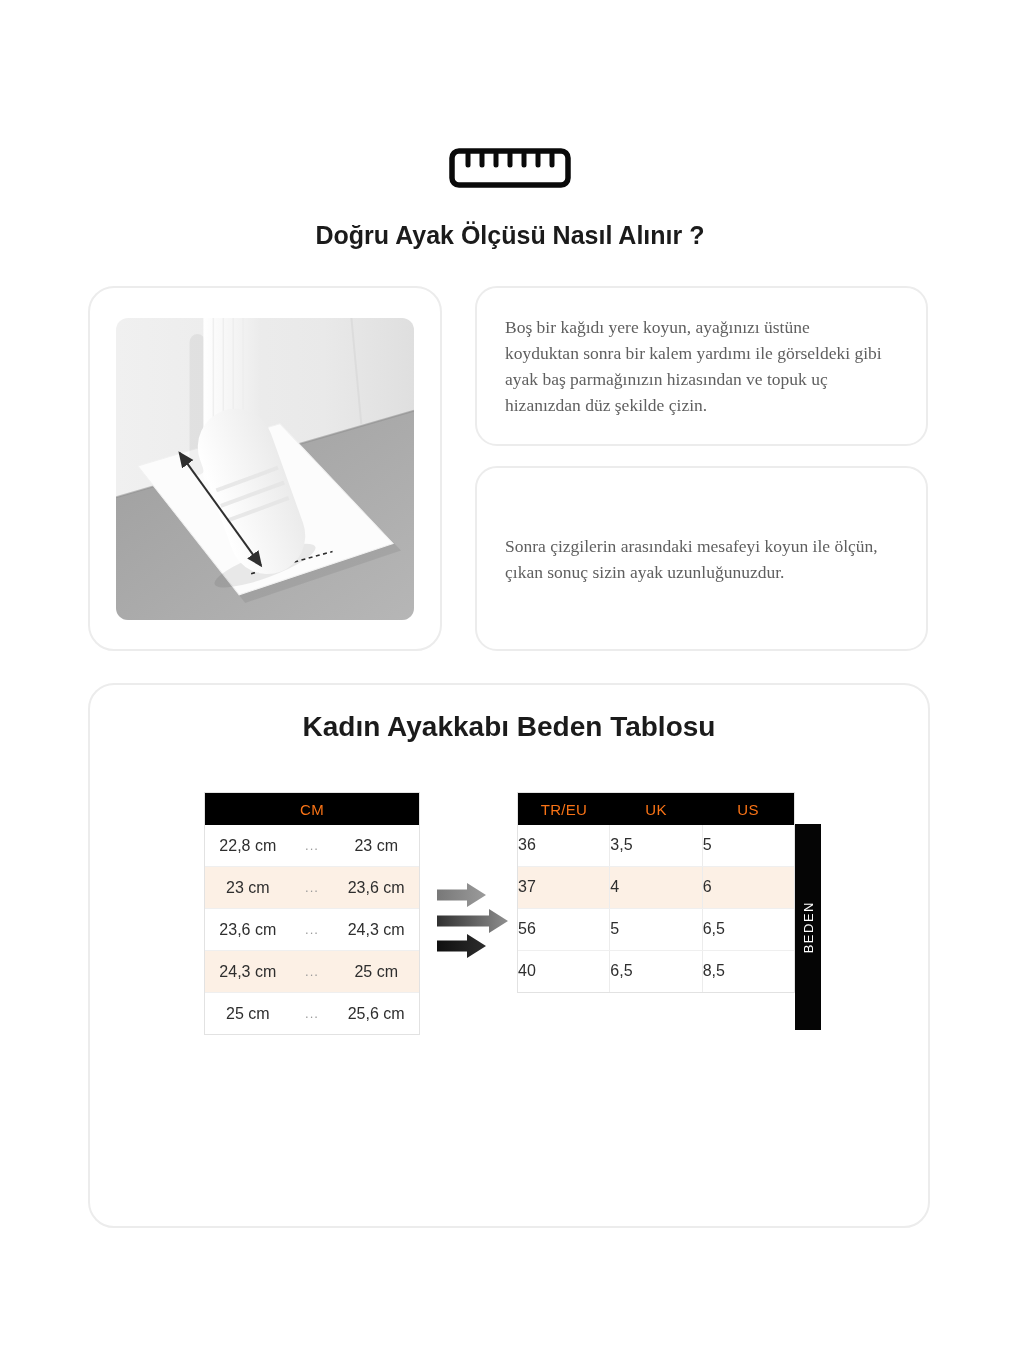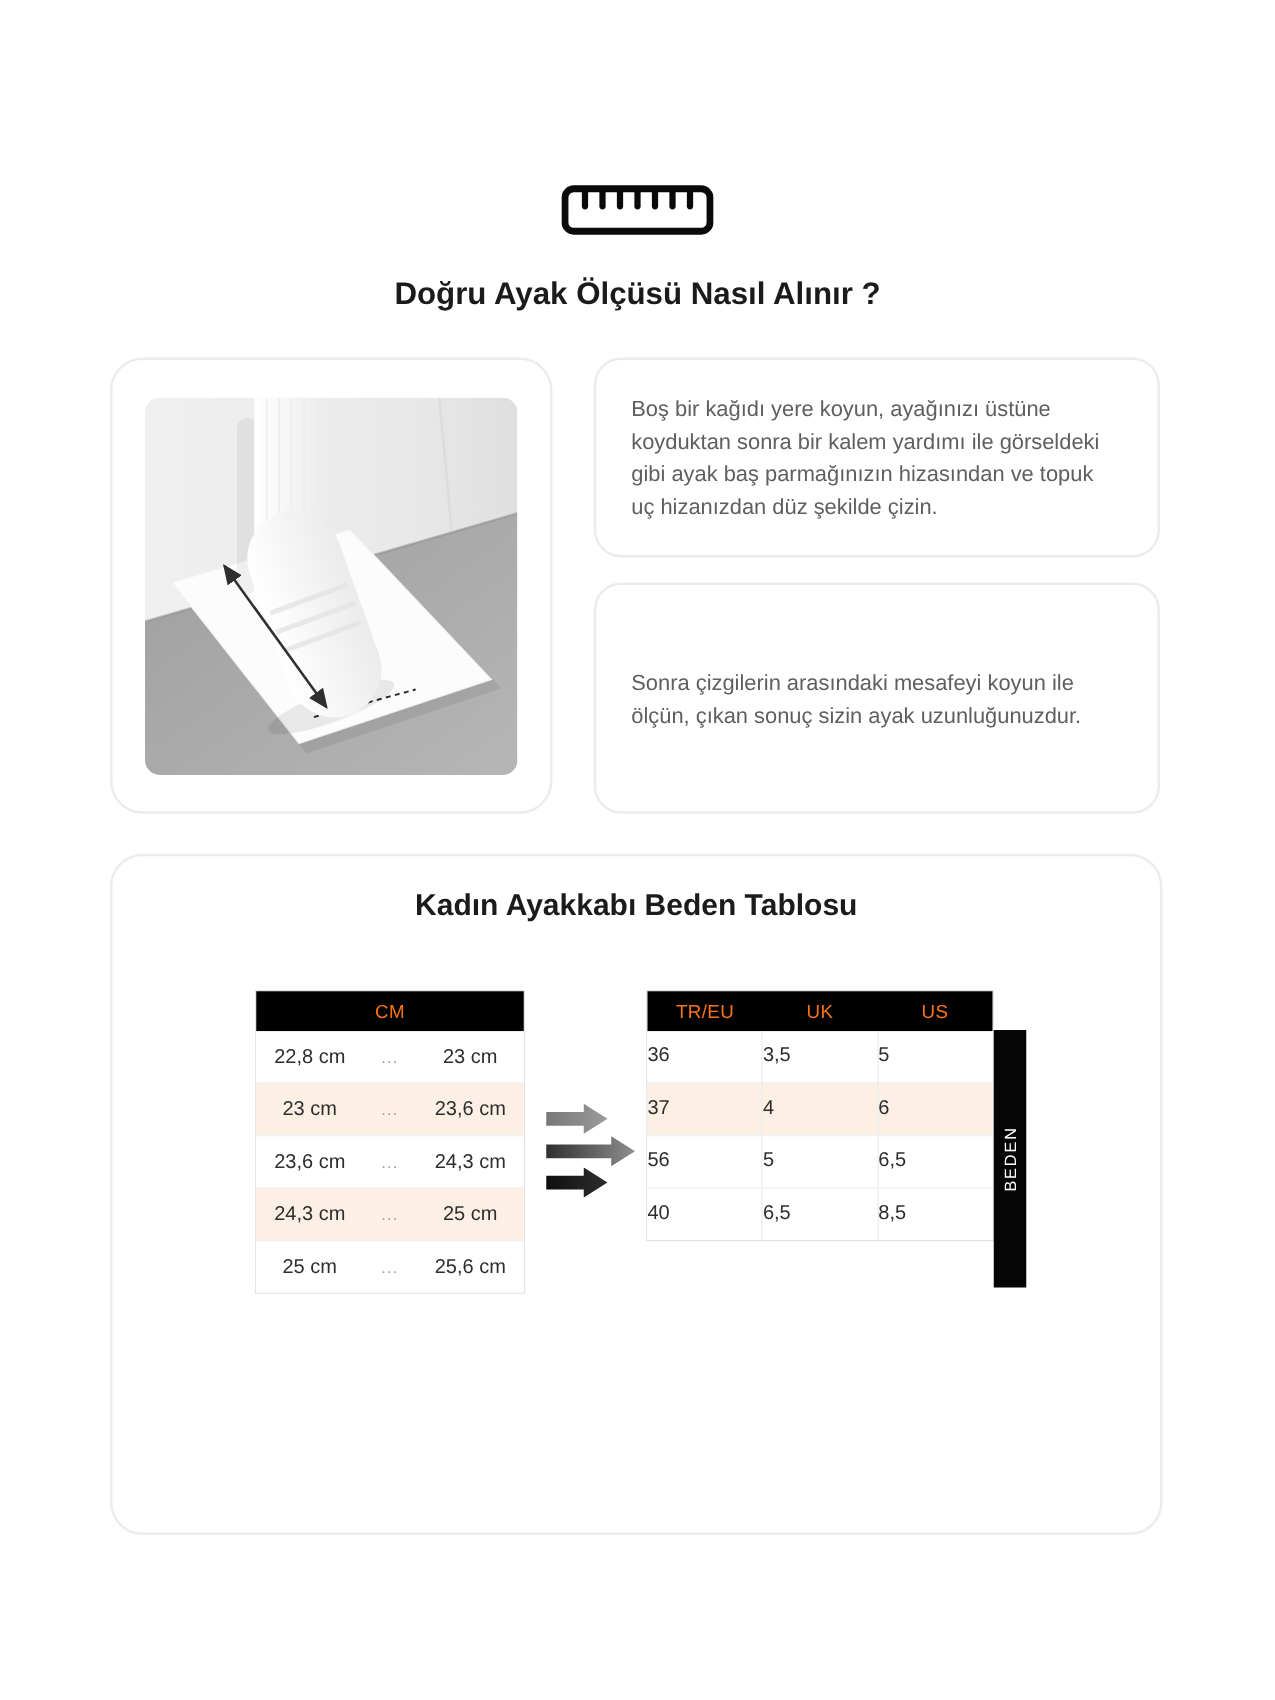--- a/index.html
+++ b/index.html
@@ -9,32 +9,32 @@
   
   .ruler-wrap{position:absolute;top:148px;left:0;width:100%;display:flex;justify-content:center;}
   .main-title{position:absolute;top:221px;left:0;width:100%;margin:0;text-align:center;
               font-size:25px;font-weight:700;color:#1b1b1b;}
 
   
   .section1{position:absolute;top:286px;left:88px;width:840px;display:flex;gap:33px;}
   .photo-card{width:354px;height:365px;box-sizing:border-box;border:2px solid #ececec;
               border-radius:26px;display:flex;align-items:center;justify-content:center;background:#fff;}
   .photo{width:298px;height:302px;border-radius:12px;overflow:hidden;}
-  .text-col{flex:1;display:flex;flex-direction:column;gap:20px;}
+  .text-col{flex:1;display:flex;flex-direction:column;gap:20px;font-family:Liberation Serif, serif;}
   .text-card{box-sizing:border-box;border:2px solid #ececec;border-radius:22px;
              padding:16px 24px 16px 28px;display:flex;align-items:center;background:#fff;}
   .text-card.c1{height:160px;}
   .text-card.c2{height:185px;}
   .text-card p{margin:0;width:378px;font-size:17.5px;line-height:26px;color:#5f5f5f;}
 
   
   .section2{position:absolute;top:683px;left:88px;width:842px;height:545px;box-sizing:border-box;
             border:2px solid #ececec;border-radius:26px;background:#fff;}
   .table-title{position:absolute;top:26px;left:0;width:100%;margin:0;text-align:center;
-               font-size:24px;font-weight:700;color:#1b1b1b;}
+               font-size:28px;font-weight:700;color:#1b1b1b;}
 
   .tbl{position:absolute;top:107px;box-sizing:border-box;border:1px solid #e2e2e2;background:#fff;}
   .cm-table{left:114px;width:216px;}
   .eu-table{left:427px;width:278px;}
   .t-header{height:32px;background:#000000;color:#f97316;display:flex;align-items:center;
             justify-content:center;font-size:15px;font-weight:500;letter-spacing:.3px;}
   .eu-table .t-header span{flex:1;text-align:center;}
   .t-row{height:41px;display:flex;align-items:center;font-size:16px;color:#2e2e2e;background:#fff;}
   .t-row + .t-row{border-top:1px solid #efefef;}
   .t-row.stripe{background:#fcf0e5;}

